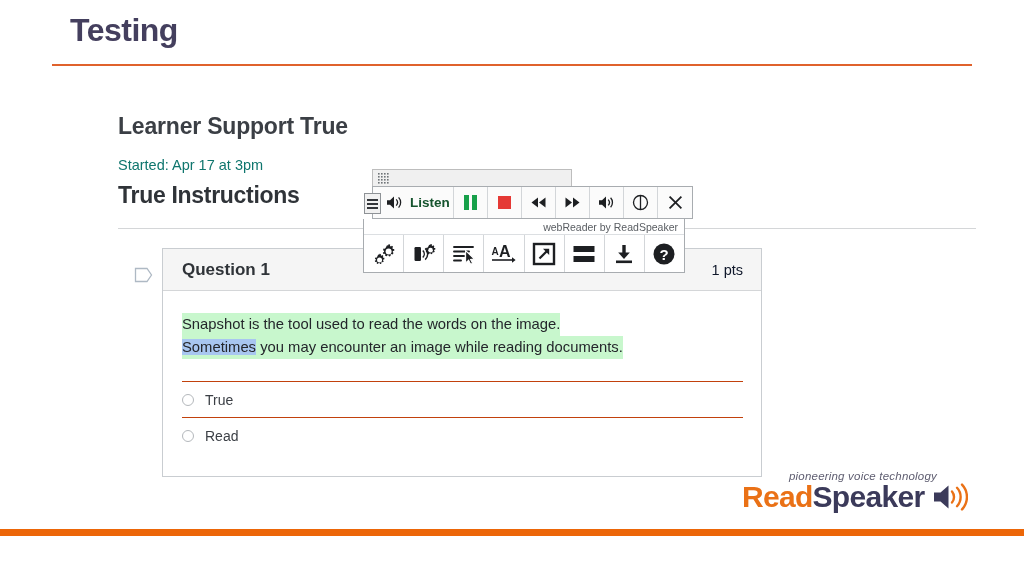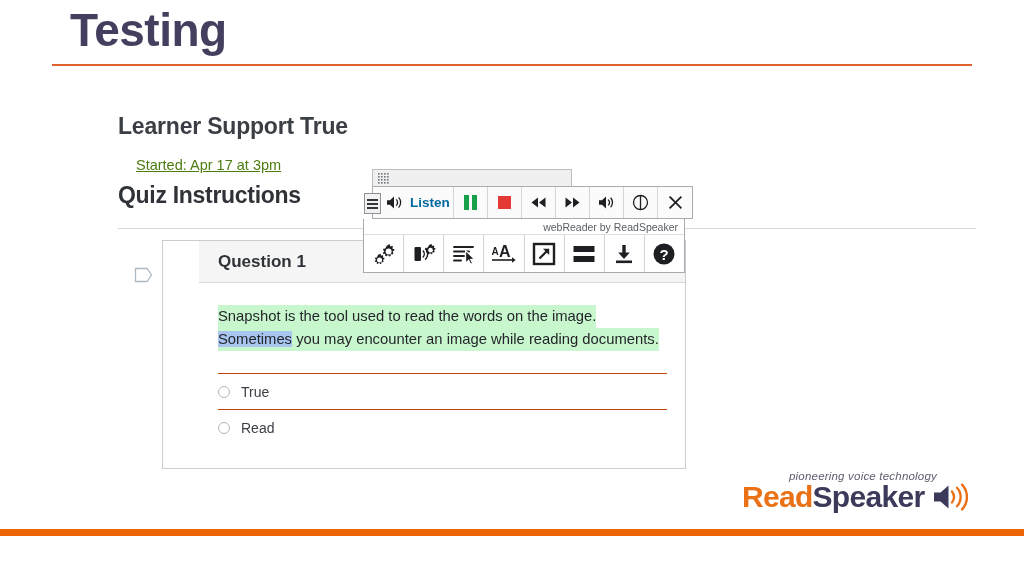--- a/index.html
+++ b/index.html
@@ -12,22 +12,22 @@
   }
   #slide {
     position: relative;
     width: 1024px; height: 576px;
     background: #ffffff;
   }
 
   
   #slide-title {
     position: absolute;
-    left: 70px; top: 4px;
-    font-size: 46px;
+    left: 70px; top: 12px;
+    font-size: 32px;
     font-weight: bold;
     color: #443f5e;
     letter-spacing: -0.5px;
     line-height: 1.15;
   }
   #title-rule {
     position: absolute;
     left: 52px; top: 64px;
     width: 920px; height: 2px;
     background: #e0622c;
@@ -37,48 +37,46 @@
   #quiz-heading {
     position: absolute;
     left: 118px; top: 113px;
     font-size: 23px;
     font-weight: bold;
     color: #3b3f45;
     letter-spacing: -0.2px;
   }
   #quiz-started {
     position: absolute;
-    left: 136px; top: 157px;
+    left: 118px; top: 157px;
     font-size: 14.5px;
-    color: #4d7c0f;
-    text-decoration: underline;
+    color: #0f766e;
   }
   #quiz-instructions {
     position: absolute;
     left: 118px; top: 182px;
     font-size: 23px;
     font-weight: bold;
     color: #2f3338;
     letter-spacing: -0.3px;
   }
   #instructions-rule {
     position: absolute;
     left: 118px; top: 228px;
     width: 858px; height: 1px;
     background: #d4d6d8;
   }
 
   
   #question-card {
     position: absolute;
-    left: 162px; top: 240px;
-    width: 524px; height: 229px;
+    left: 162px; top: 248px;
+    width: 600px; height: 229px;
     border: 1px solid #c9cdd1;
     background: #ffffff;
-    padding-left: 36px;
   }
   #question-header {
     position: relative;
     height: 42px;
     background: #f5f5f5;
     border-bottom: 1px solid #d4d6d8;
     display: flex;
     align-items: center;
     padding: 0 18px 0 19px;
   }
@@ -190,21 +188,21 @@
   #rs-listen {
     flex: none;
     width: 81px;
     padding-left: 13px;
     gap: 7px;
     justify-content: flex-start;
   }
   #rs-listen-label {
     font-size: 13.5px;
     font-weight: bold;
-    color: #0369a1;
+    color: #14532d;
   }
   .rs-ctrl { flex: none; width: 34px; }
   .pause-bars { display: flex; gap: 3px; }
   .pause-bars i { display: block; width: 5px; height: 15px; background: #17a04a; }
   .stop-sq { width: 13px; height: 13px; background: #e53935; }
 
   #rs-subbar {
     position: relative;
     margin-left: 0;
     width: 322px;
@@ -269,21 +267,21 @@
 </head>
 <body>
 
 <div id="slide">
 
   <div id="slide-title">Testing</div>
   <div id="title-rule"></div>
 
   <div id="quiz-heading">Learner Support True</div>
   <div id="quiz-started">Started: Apr 17 at 3pm</div>
-  <div id="quiz-instructions">Quiz Instructions</div>
+  <div id="quiz-instructions">True Instructions</div>
   <div id="instructions-rule"></div>
 
   <svg id="question-flag" viewBox="0 0 20 20">
     <path d="M1.5 3.5 H13 L17.5 10 L13 16.5 H1.5 Z" fill="#ffffff" stroke="#aeb9c4" stroke-width="1.3"></path>
   </svg>
 
   <div id="question-card">
     <div id="question-header">
       <span id="question-title">Question 1</span>
       <span id="question-points">1 pts</span>

